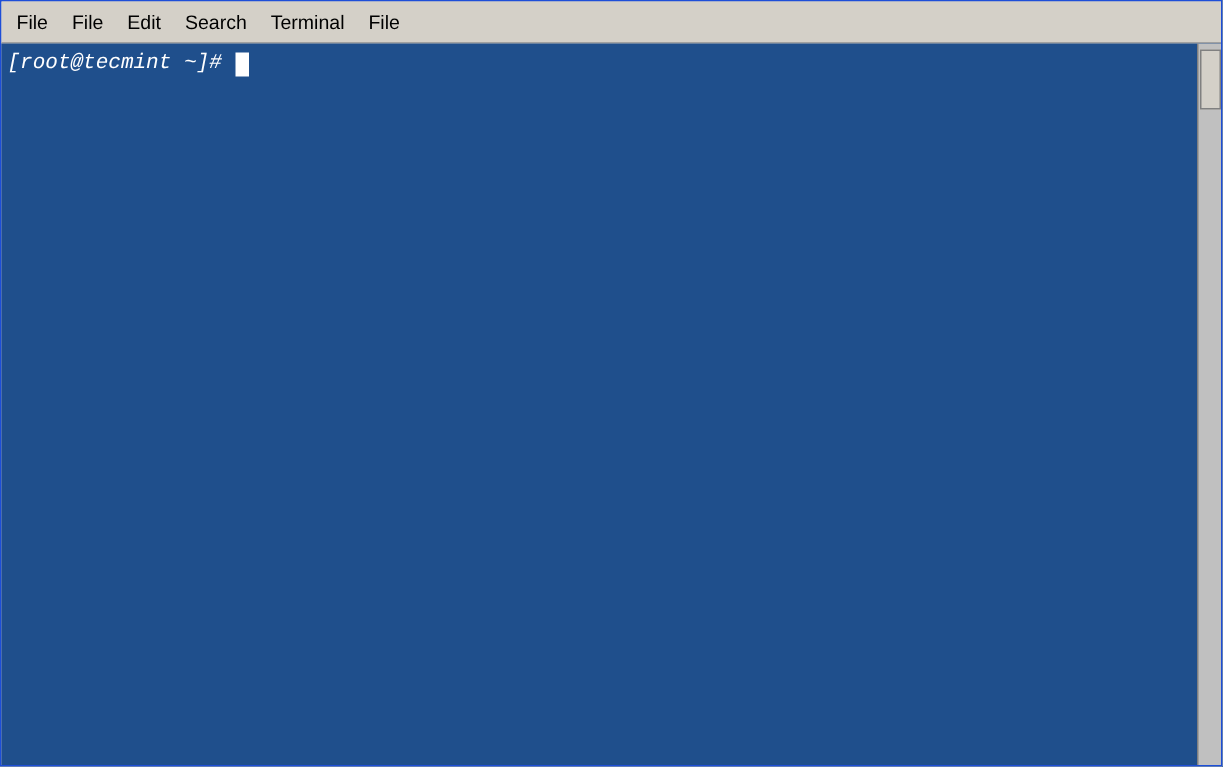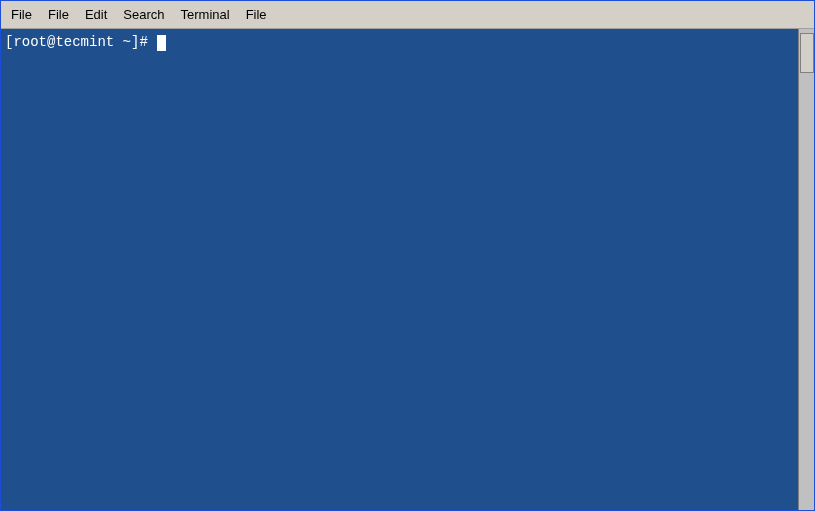--- a/index.html
+++ b/index.html
@@ -53,20 +53,21 @@
       font-family: 'Courier New', Courier, monospace;
       font-size: 14px;
       position: relative;
       overflow: hidden;
     }
 
     .terminal-line {
       display: flex;
       align-items: center;
       line-height: 1.4;
+      font-style: italic;
     }
 
     .prompt {
       color: #ffffff;
       white-space: pre;
     }
 
     .cursor {
       display: inline-block;
       width: 9px;

